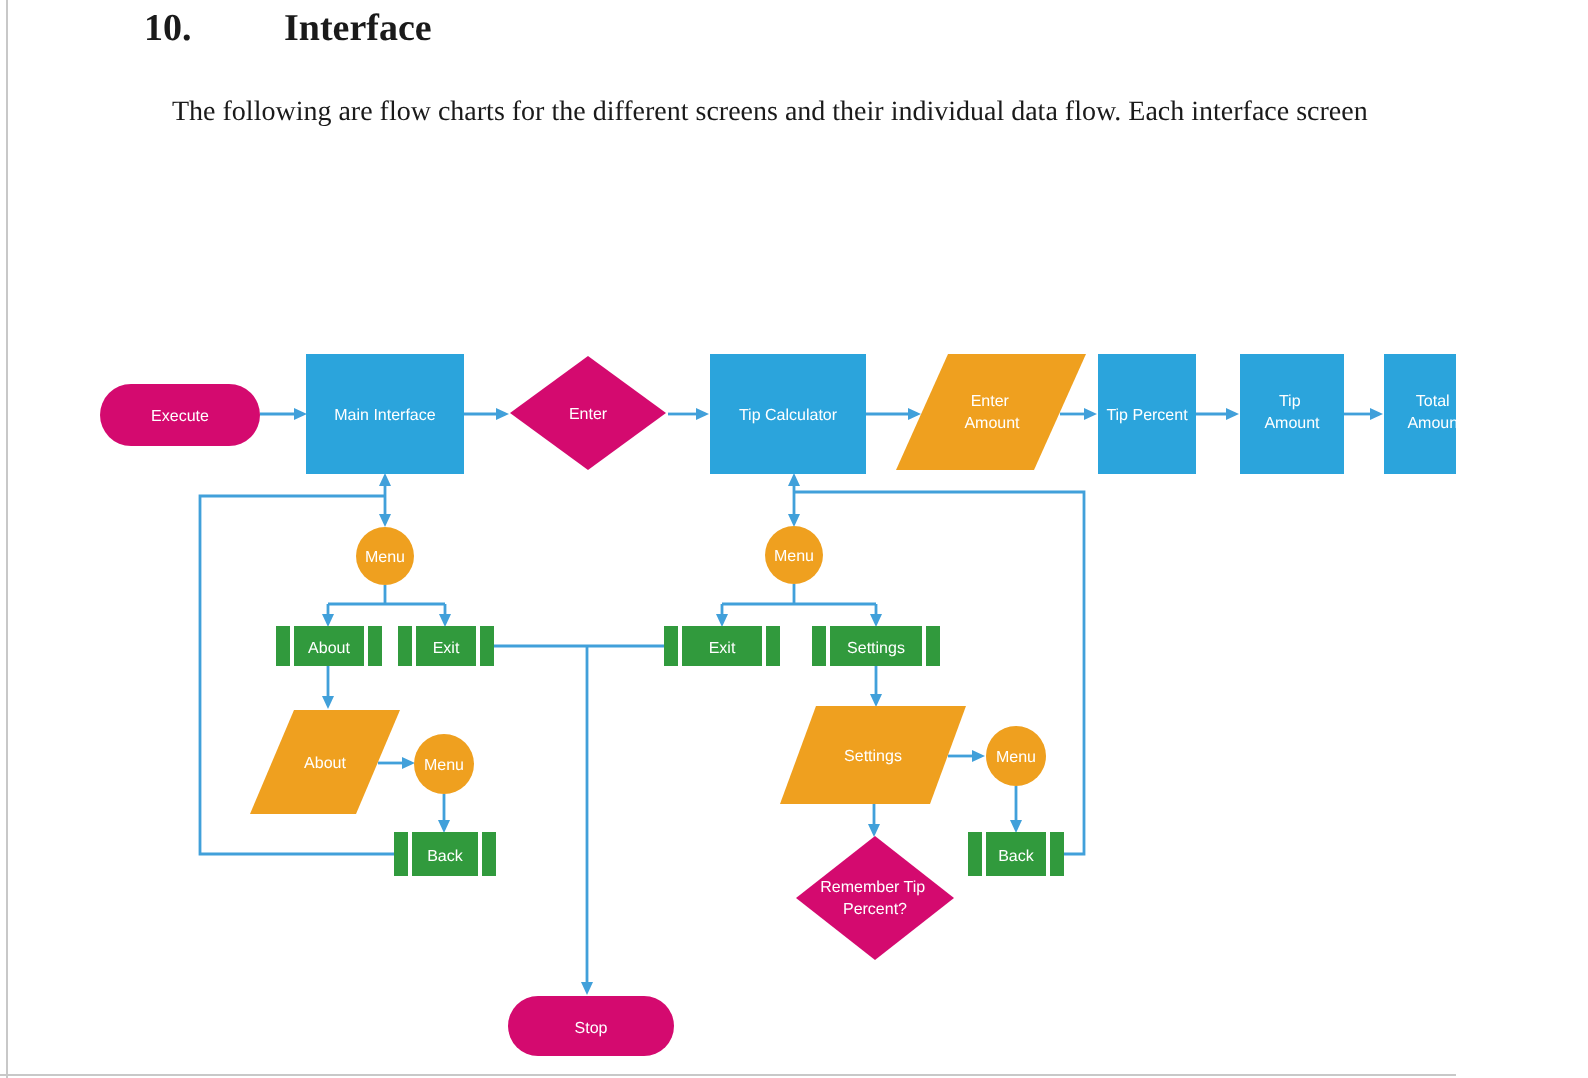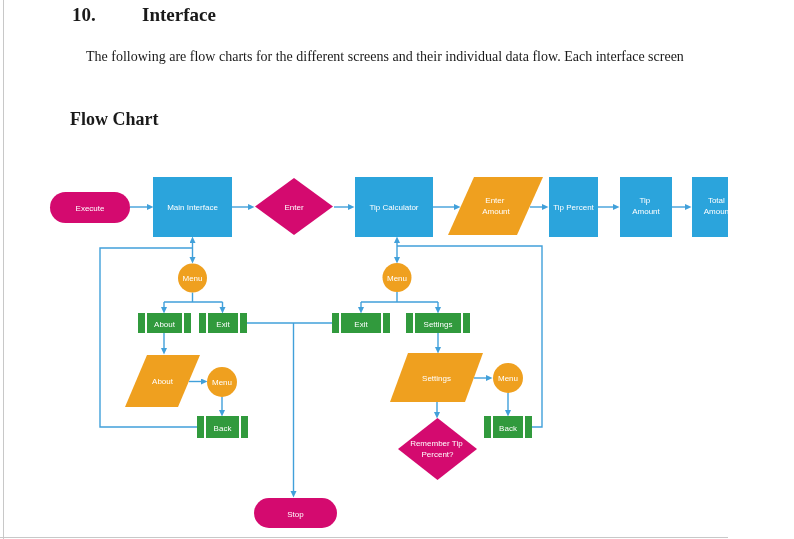--- a/index.html
+++ b/index.html
@@ -37,21 +37,20 @@
   <div class="edge right"></div>
   <div class="edge bottom"></div>
 
   <span class="h-num">10.</span>
   <span class="h-title">Interface</span>
 
   <div class="para">
     <div>The following are flow charts for the different screens and their individual data flow. Each interface screen</div>
   </div>
 
-  <div class="sub">Flow Chart</div>
 
   <svg class="flow" width="794" height="539" viewBox="0 0 794 539">
     <defs>
       <marker id="mA" markerWidth="8" markerHeight="8" refX="2" refY="3" orient="auto" markerUnits="userSpaceOnUse">
         <path d="M0,0 L6.5,3 L0,6 Z"></path>
       </marker>
       <marker id="mS" markerWidth="8" markerHeight="8" refX="2" refY="3" orient="auto-start-reverse" markerUnits="userSpaceOnUse">
         <path d="M0,0 L6.5,3 L0,6 Z"></path>
       </marker>
     </defs>

